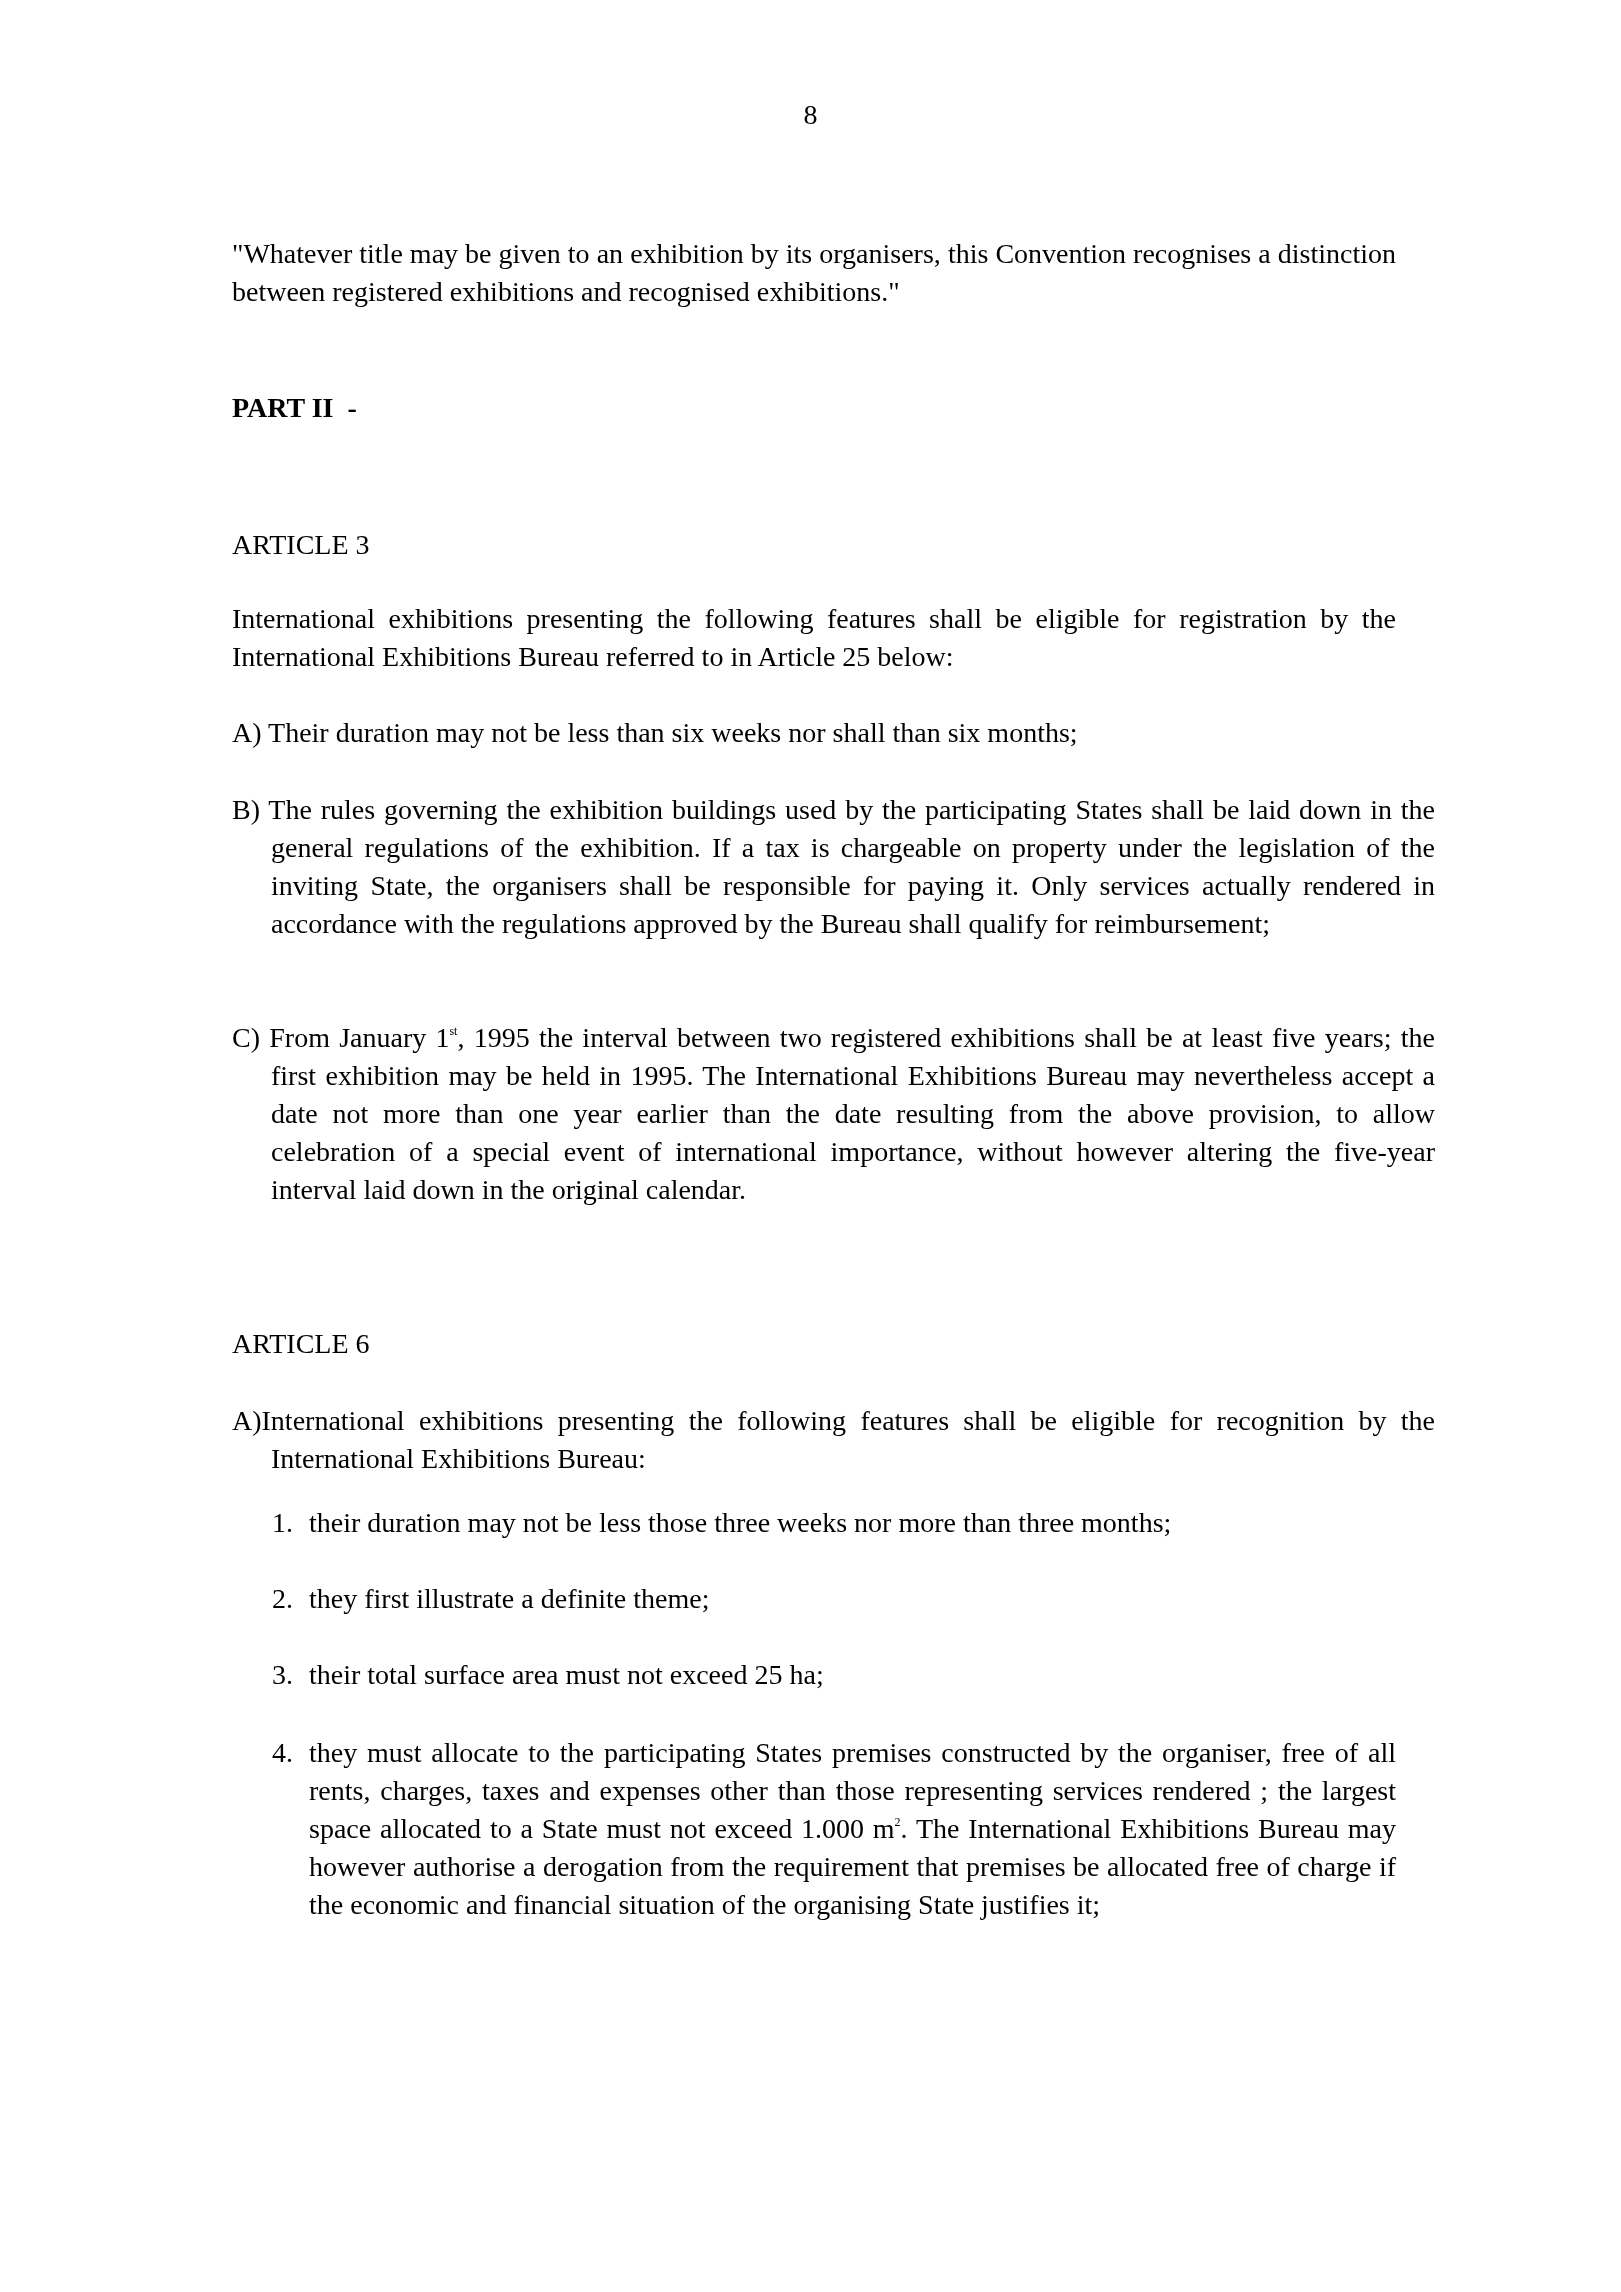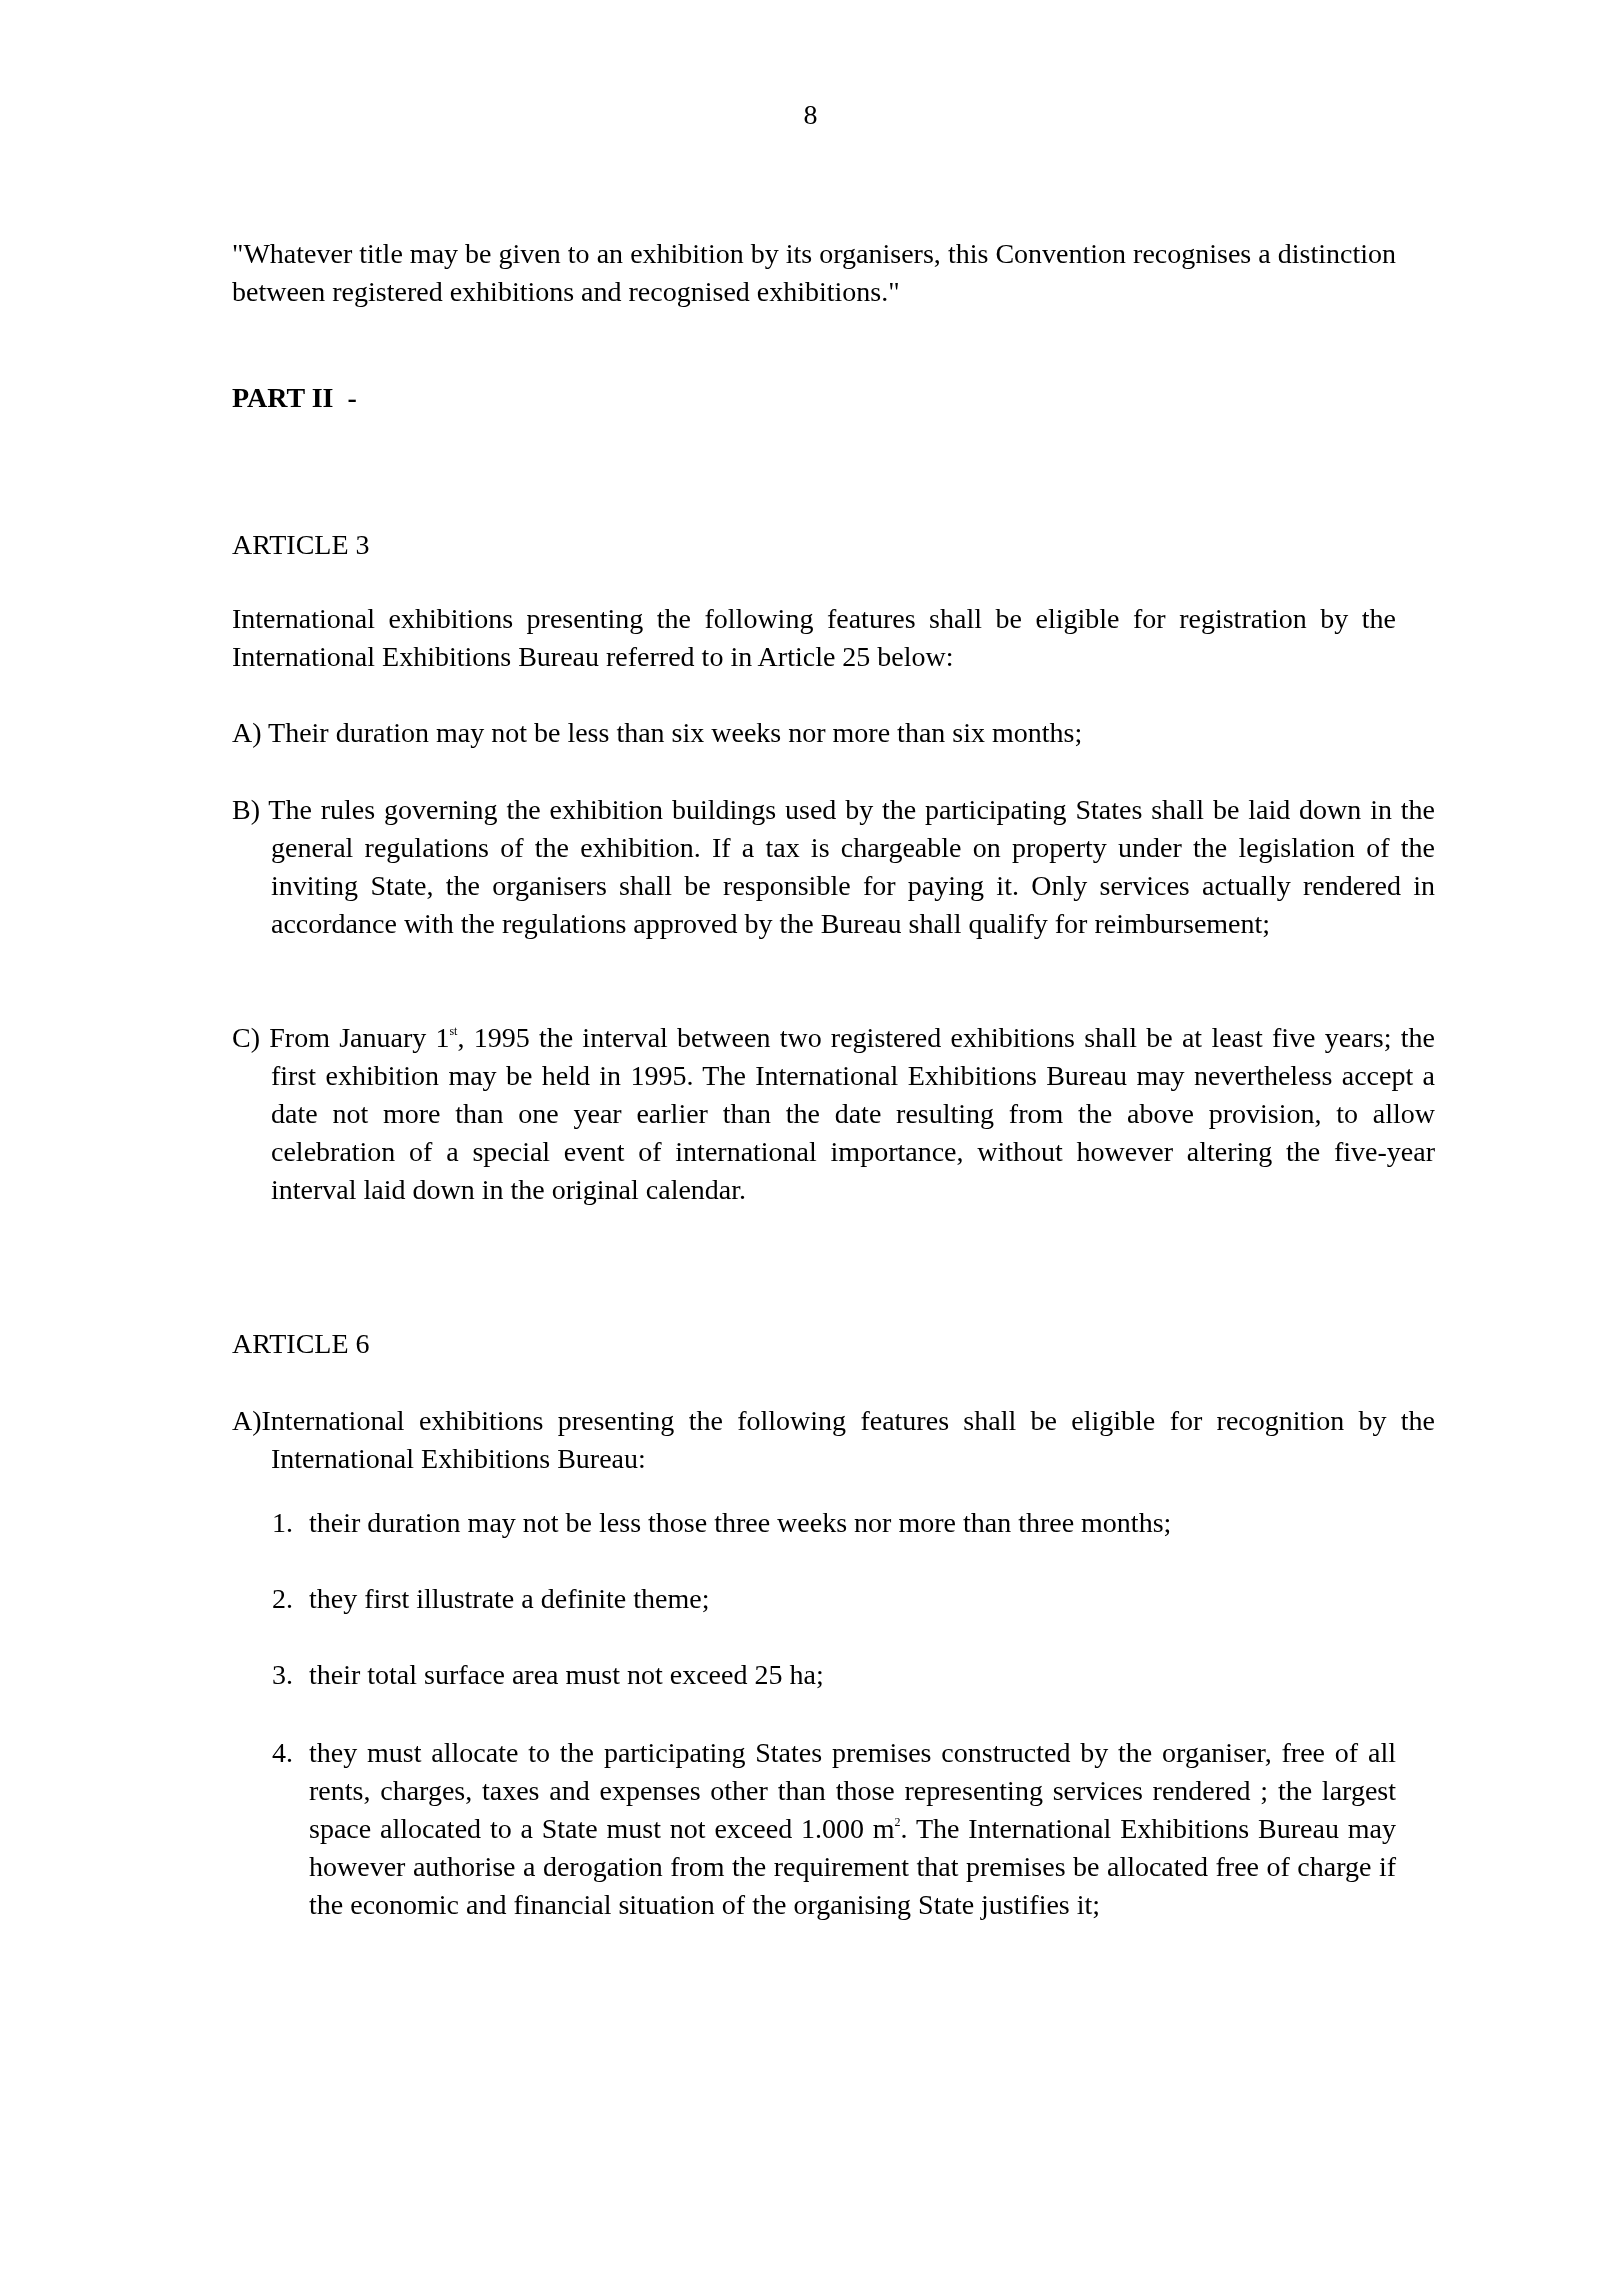--- a/index.html
+++ b/index.html
@@ -29,34 +29,34 @@
 </style>
 </head>
 <body>
 
 <div class="page-number">8</div>
 
 <div class="col just" style="top:235px;">
   <p>"Whatever title may be given to an exhibition by its organisers, this Convention recognises a distinction between registered exhibitions and recognised exhibitions."</p>
 </div>
 
-<div class="col part-heading" style="top:379px;">
+<div class="col part-heading" style="top:389px;">
   <div class="part-label">PART II  -</div>
 </div>
 
 <div class="col" style="top:526px;">
   <span class="u">ARTICLE 3</span>
 </div>
 
 <div class="col just" style="top:600px;">
   <p>International exhibitions presenting the following features shall be eligible for registration by the International Exhibitions Bureau referred to in Article 25 below:</p>
 </div>
 
 <div class="col just hang" style="top:714px;">
-  <p><span>A)</span> <span>Their duration may not be less than six weeks nor more than six months;</span></p>
+  <p><span>A)</span> <span>Their duration may not be less than six weeks nor shall than six months;</span></p>
 </div>
 
 <div class="col just hang" style="top:791px;">
   <p><span>B)</span> <span>The rules governing the exhibition buildings used by the participating States shall be laid down in the general regulations of the exhibition. If a tax is chargeable on property under the legislation of the inviting State, the organisers shall be responsible for paying it. Only services actually rendered in accordance with the regulations approved by the Bureau shall qualify for reimbursement;</span></p>
 </div>
 
 <div class="col just hang" style="top:1019px;">
   <p><span>C)</span> <span>From January 1</span><sup>st</sup><span>, 1995 the interval between two registered exhibitions shall be at least five years; the first exhibition may be held in 1995. The International Exhibitions Bureau may nevertheless accept a date not more than one year earlier than the date resulting from the above provision, to allow celebration of a special event of international importance, without however altering the five-year interval laid down in the original calendar.</span></p>
 </div>
 

